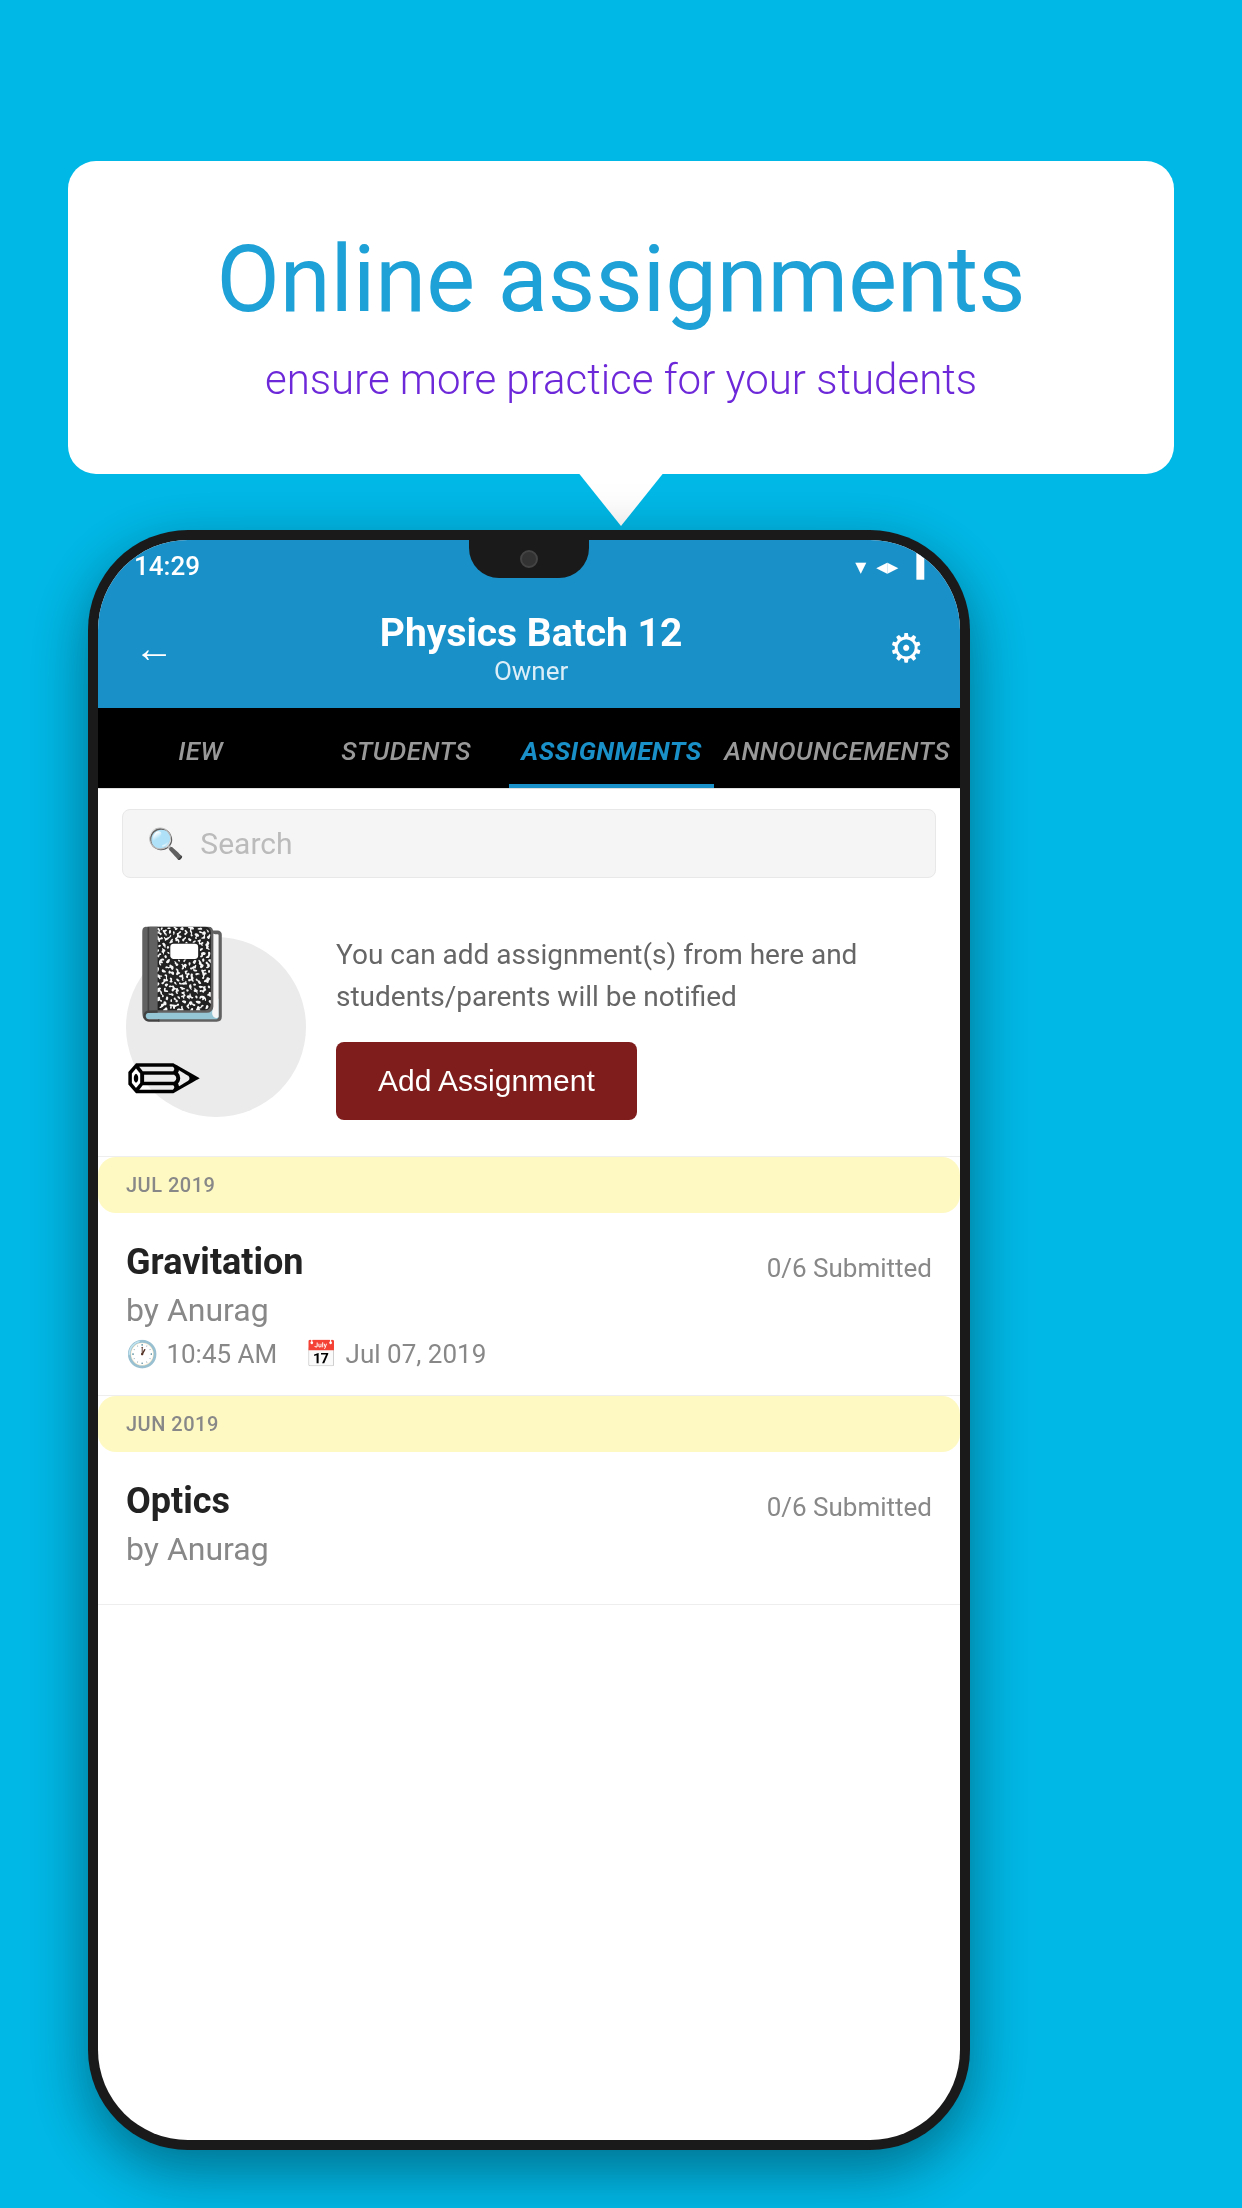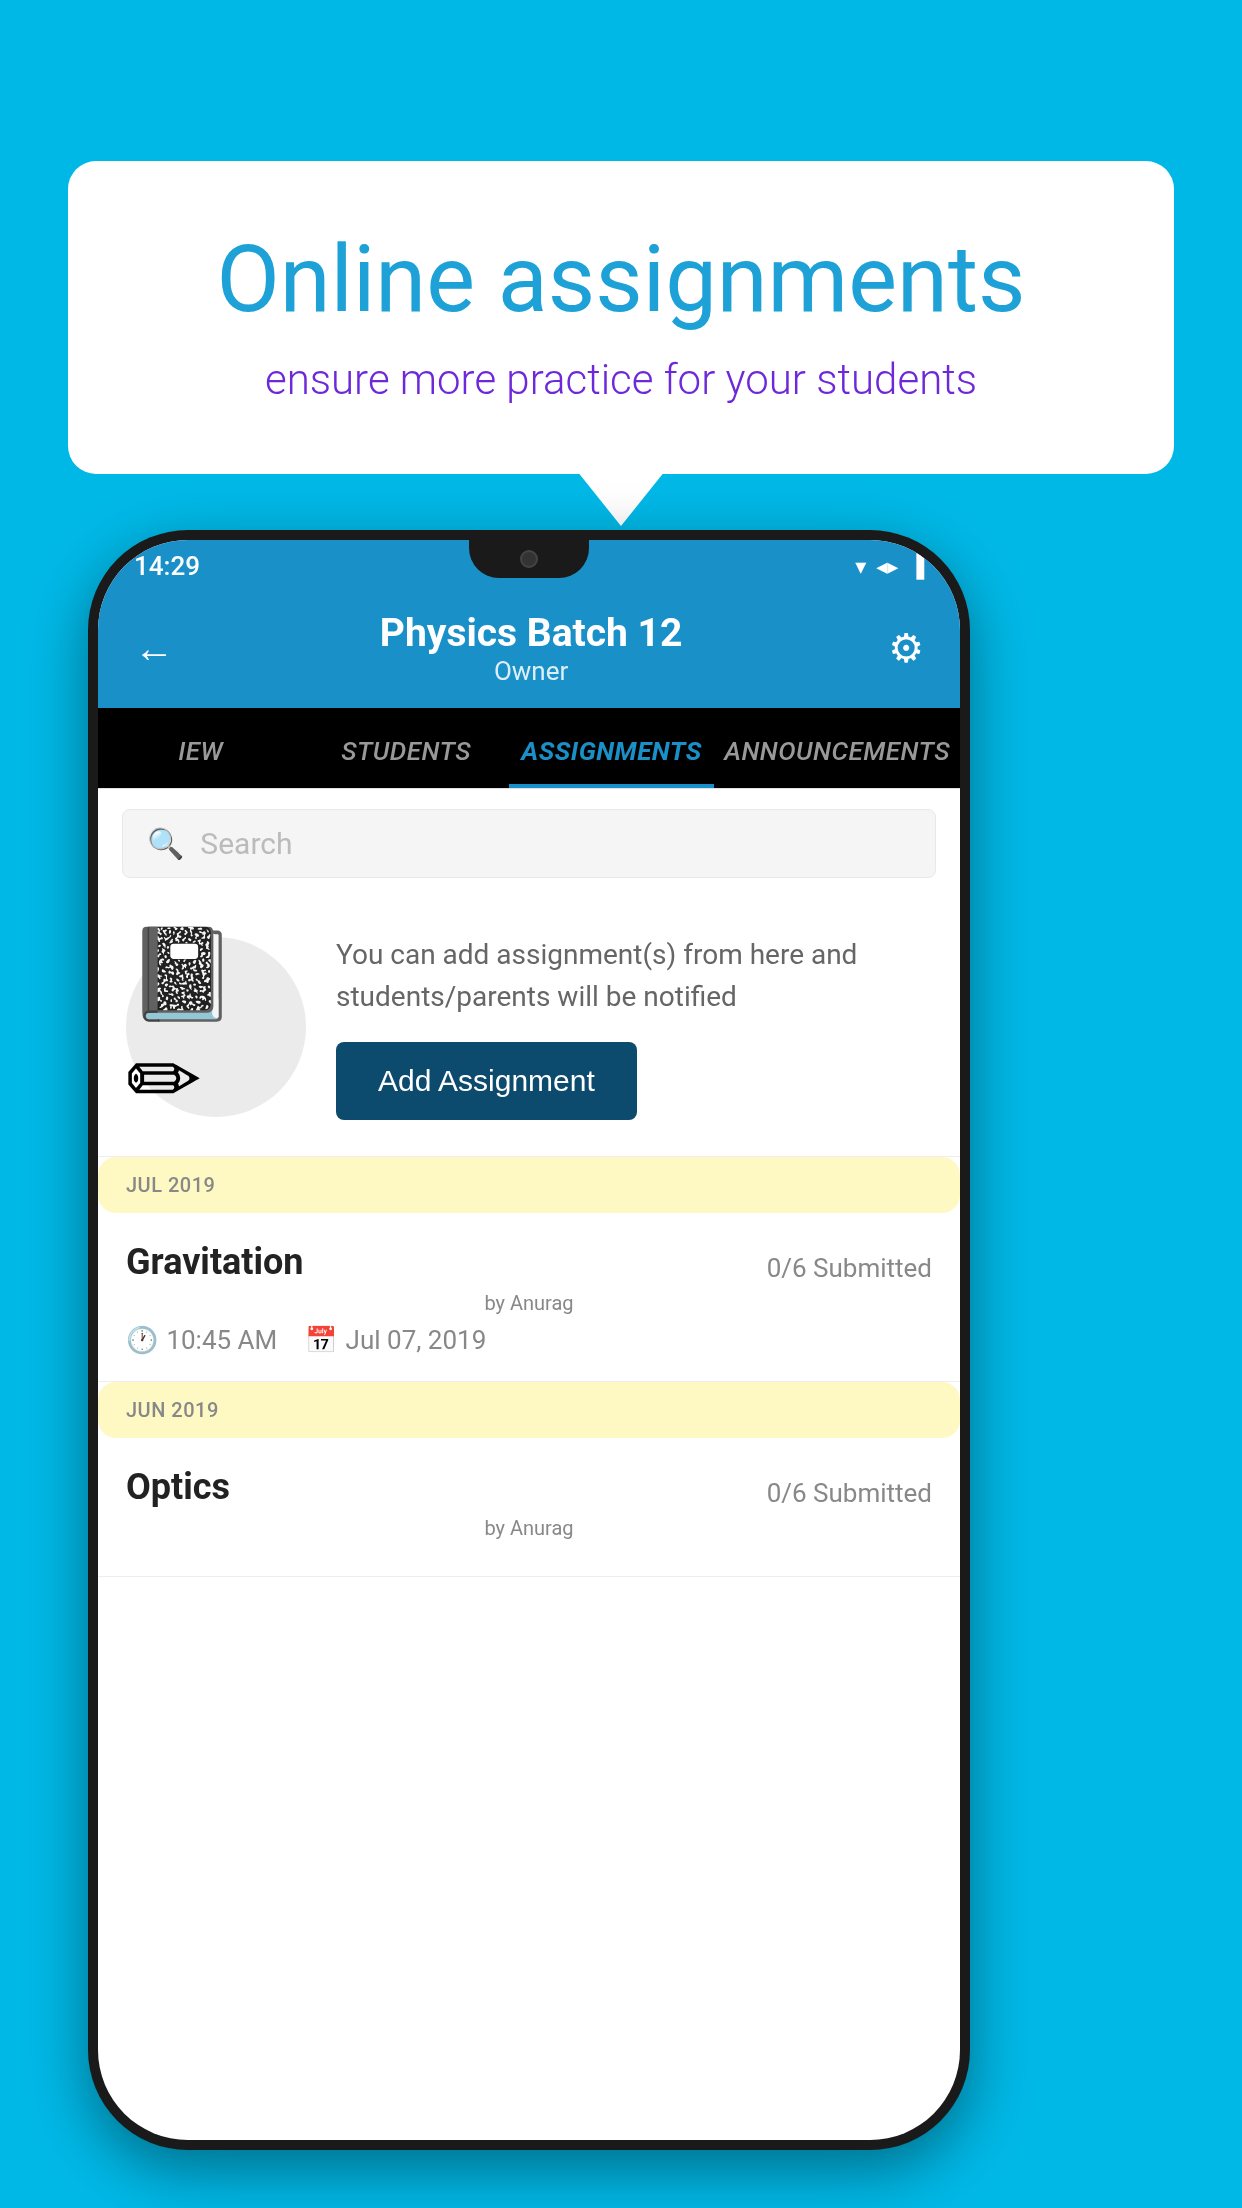--- a/index.html
+++ b/index.html
@@ -238,21 +238,21 @@
     .promo-content {
       flex: 1;
     }
     .promo-text {
       font-size: 28px;
       color: #666;
       line-height: 1.5;
       margin-bottom: 24px;
     }
     .add-assignment-btn {
-      background: #0c4a6e;
+      background: #7f1d1d;
       color: white;
       border: none;
       border-radius: 8px;
       padding: 22px 42px;
       font-size: 30px;
       font-weight: 500;
       cursor: pointer;
       display: inline-block;
     }
 
@@ -282,24 +282,23 @@
     .assignment-title {
       font-size: 36px;
       font-weight: 700;
       color: #222;
     }
     .assignment-submitted {
       font-size: 26px;
       color: #888;
     }
     .assignment-by {
-      font-size: 20px;
+      font-size: 32px;
       color: #888;
       margin-bottom: 10px;
-      text-align: center;
     }
     .assignment-meta {
       display: flex;
       align-items: center;
       gap: 28px;
     }
     .meta-item {
       display: flex;
       align-items: center;
       gap: 8px;

